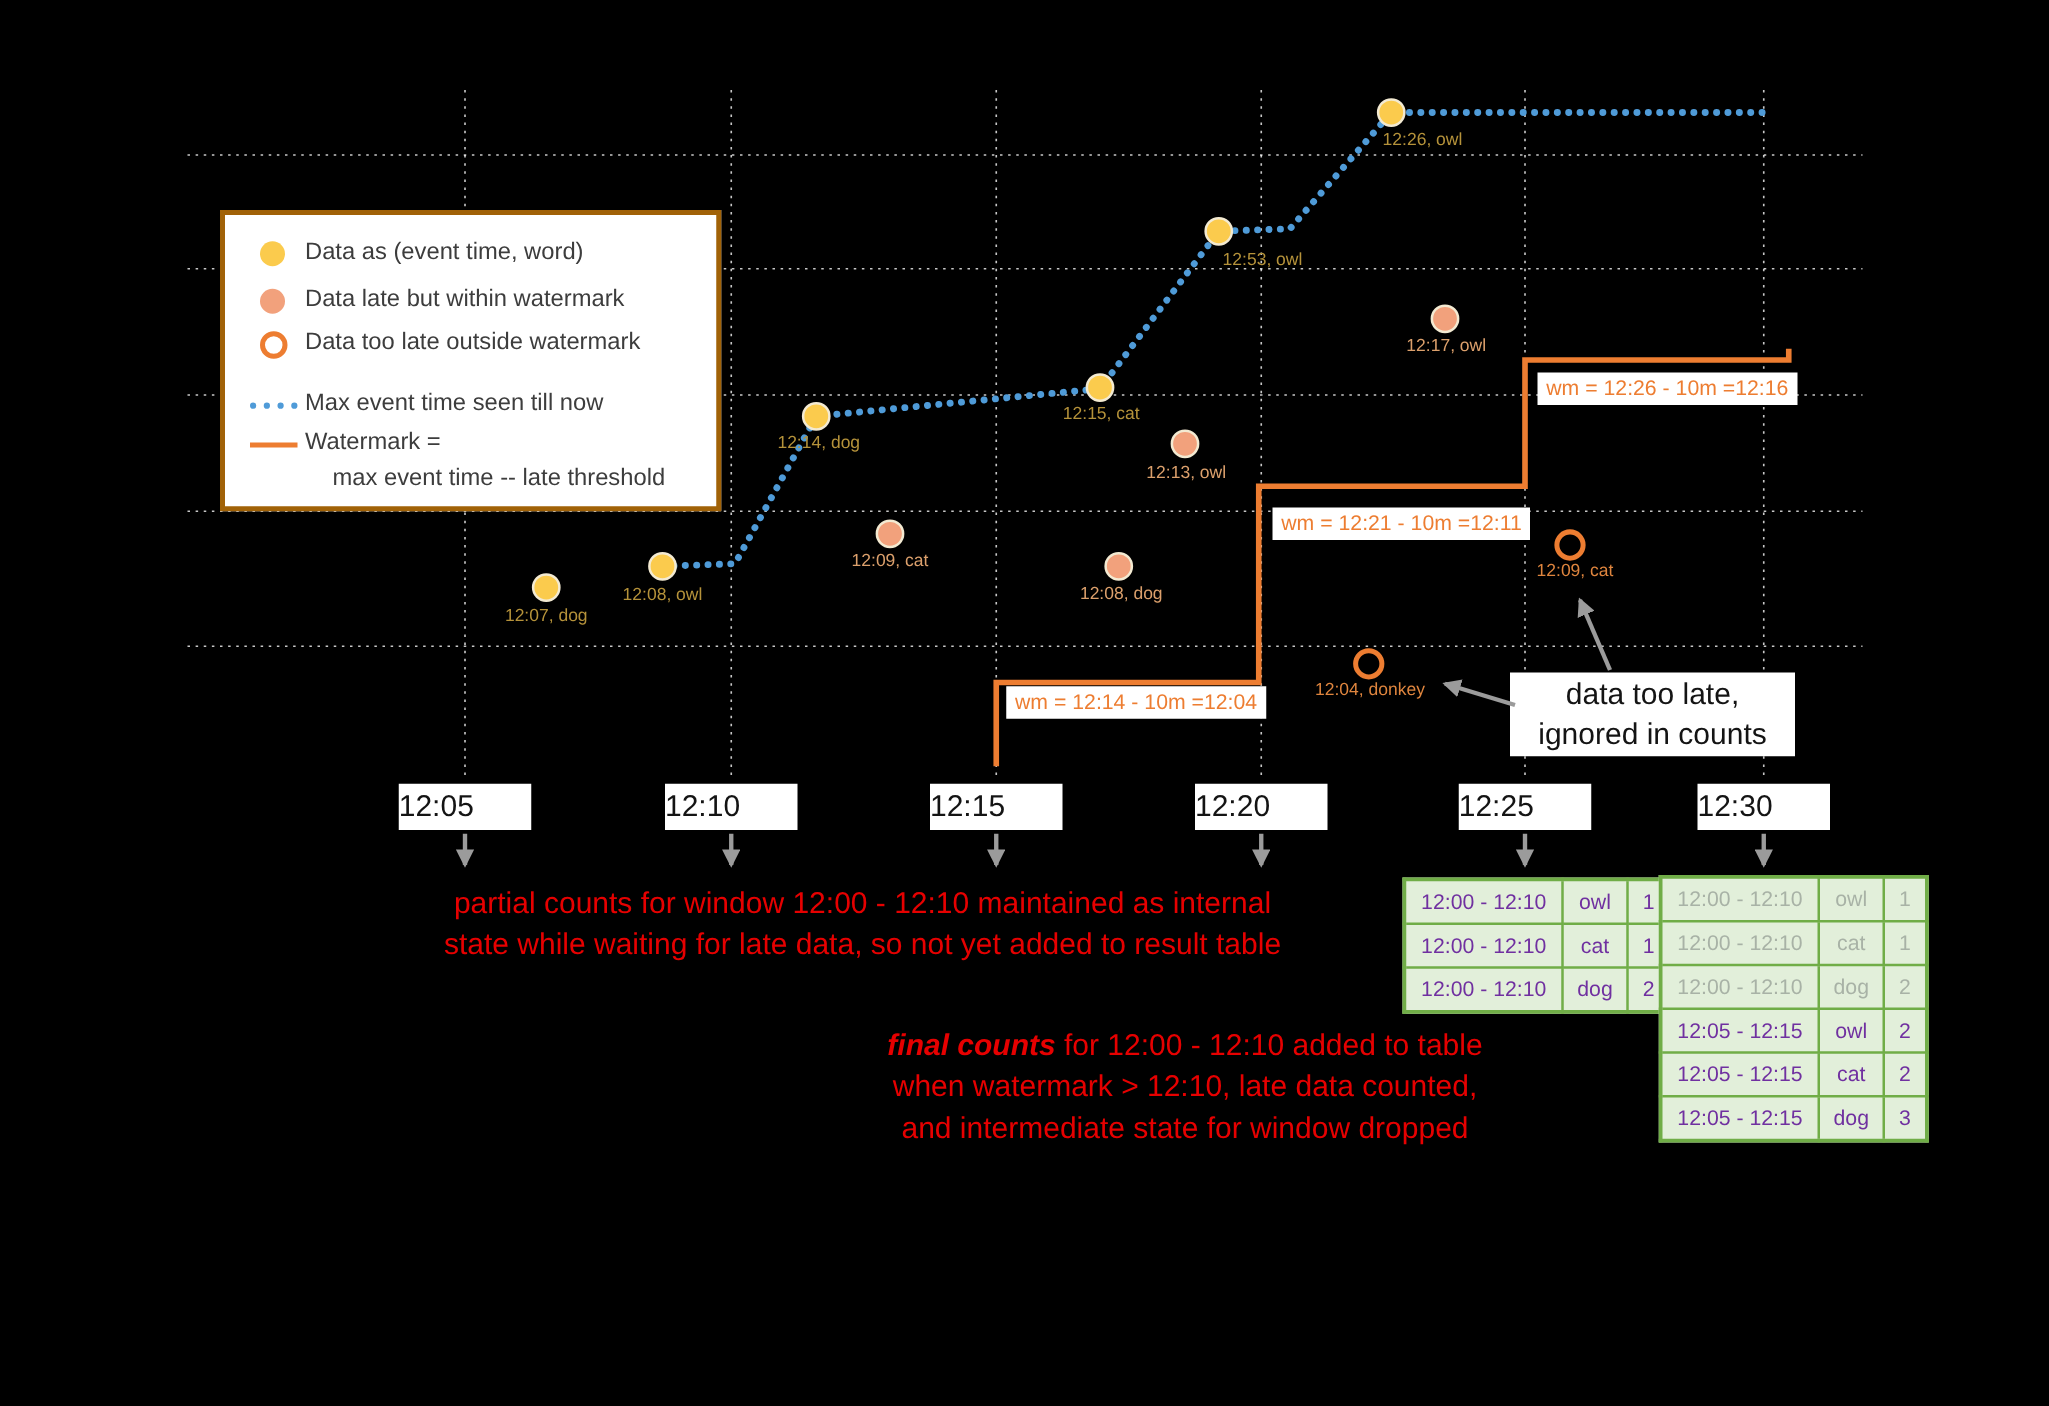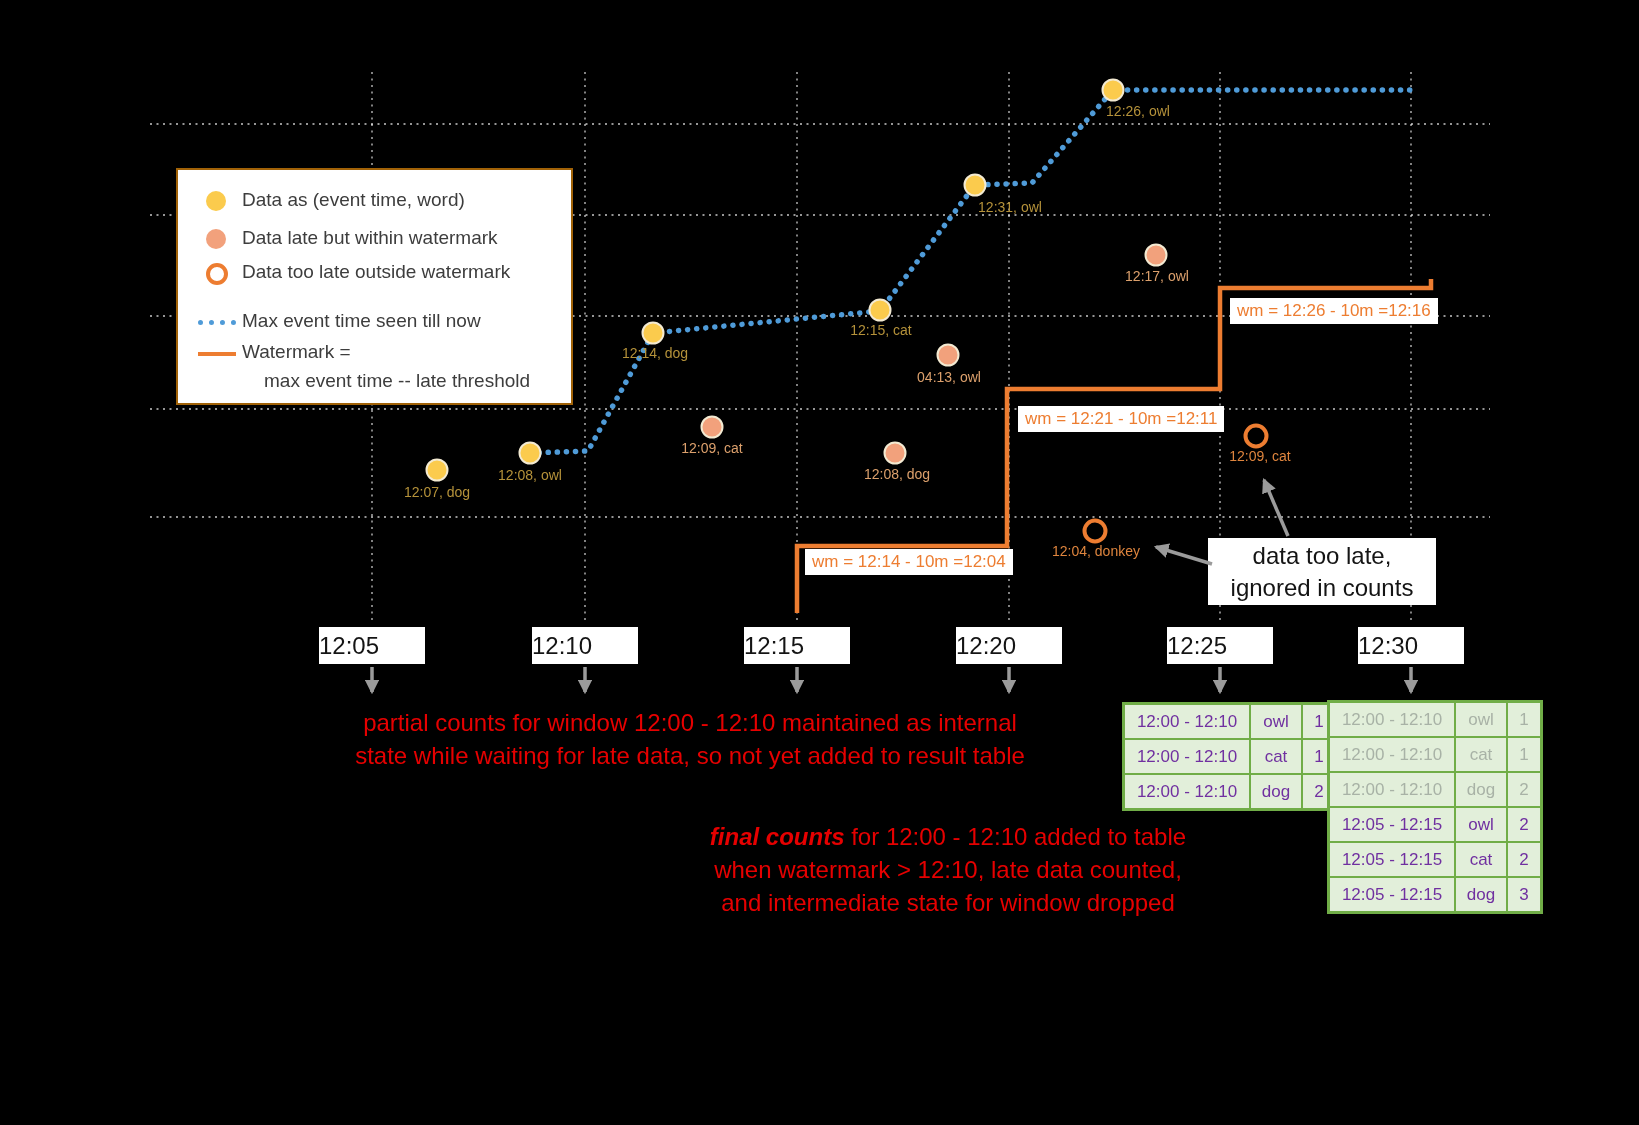--- a/index.html
+++ b/index.html
@@ -22,21 +22,21 @@
 
   
   .wmlbl {
     position:absolute; background:#fff; color:#ED7D31; font-size:17px;
     padding:3px 7px; white-space:nowrap;
   }
 
   
   .legend {
     position:absolute; left:176px; top:168px; width:393px; height:233px;
-    background:#fff; border:2px solid #a16207;
+    background:#fff; border:4px solid #a16207;
   }
   .legend .lg-text { position:absolute; left:64px; font-size:19px; color:#3d3d3d; white-space:nowrap; }
   .legend .lg-dot { position:absolute; left:28px; width:20px; height:20px; border-radius:50%; }
   .legend .dot-ontime { background:#FBCB4D; }
   .legend .dot-late { background:#F2A17C; }
   .legend .dot-toolate { background:#fff; border:4px solid #ED7D31; width:14px; height:14px; }
   .legend .lg-line { position:absolute; left:20px; width:38px; height:0; }
   .legend .line-blue { border-top:5px dotted #4f9bd8; }
   .legend .line-orange { border-top:4px solid #ED7D31; }
 
@@ -108,30 +108,30 @@
 
   <div class="pt pt-ontime" style="left:437px; top:470px"></div>
   <div class="ptlbl lbl-gold" style="left:437px; top:484px">12:07, dog</div>
   <div class="pt pt-ontime" style="left:530px; top:453px"></div>
   <div class="ptlbl lbl-gold" style="left:530px; top:467px">12:08, owl</div>
   <div class="pt pt-ontime" style="left:653px; top:333px"></div>
   <div class="ptlbl lbl-gold" style="left:655px; top:345px">12:14, dog</div>
   <div class="pt pt-ontime" style="left:880px; top:310px"></div>
   <div class="ptlbl lbl-gold" style="left:881px; top:322px">12:15, cat</div>
   <div class="pt pt-ontime" style="left:975px; top:185px"></div>
-  <div class="ptlbl lbl-gold" style="left:1010px; top:199px">12:31, owl</div>
+  <div class="ptlbl lbl-gold" style="left:1010px; top:199px">12:53, owl</div>
   <div class="pt pt-ontime" style="left:1113px; top:90px"></div>
   <div class="ptlbl lbl-gold" style="left:1138px; top:103px">12:26, owl</div>
 
   <div class="pt pt-late" style="left:712px; top:427px"></div>
   <div class="ptlbl lbl-late" style="left:712px; top:440px">12:09, cat</div>
   <div class="pt pt-late" style="left:895px; top:453px"></div>
   <div class="ptlbl lbl-late" style="left:897px; top:466px">12:08, dog</div>
   <div class="pt pt-late" style="left:948px; top:355px"></div>
-  <div class="ptlbl lbl-late" style="left:949px; top:369px">04:13, owl</div>
+  <div class="ptlbl lbl-late" style="left:949px; top:369px">12:13, owl</div>
   <div class="pt pt-late" style="left:1156px; top:255px"></div>
   <div class="ptlbl lbl-late" style="left:1157px; top:268px">12:17, owl</div>
 
   <div class="pt pt-toolate" style="left:1095px; top:531px"></div>
   <div class="ptlbl lbl-toolate" style="left:1096px; top:543px">12:04, donkey</div>
   <div class="pt pt-toolate" style="left:1256px; top:436px"></div>
   <div class="ptlbl lbl-toolate" style="left:1260px; top:448px">12:09, cat</div>
 
   <div class="wmlbl" style="left:805px; top:549px">wm = 12:14 - 10m =12:04</div>
   <div class="wmlbl" style="left:1018px; top:406px">wm = 12:21 - 10m =12:11</div>

